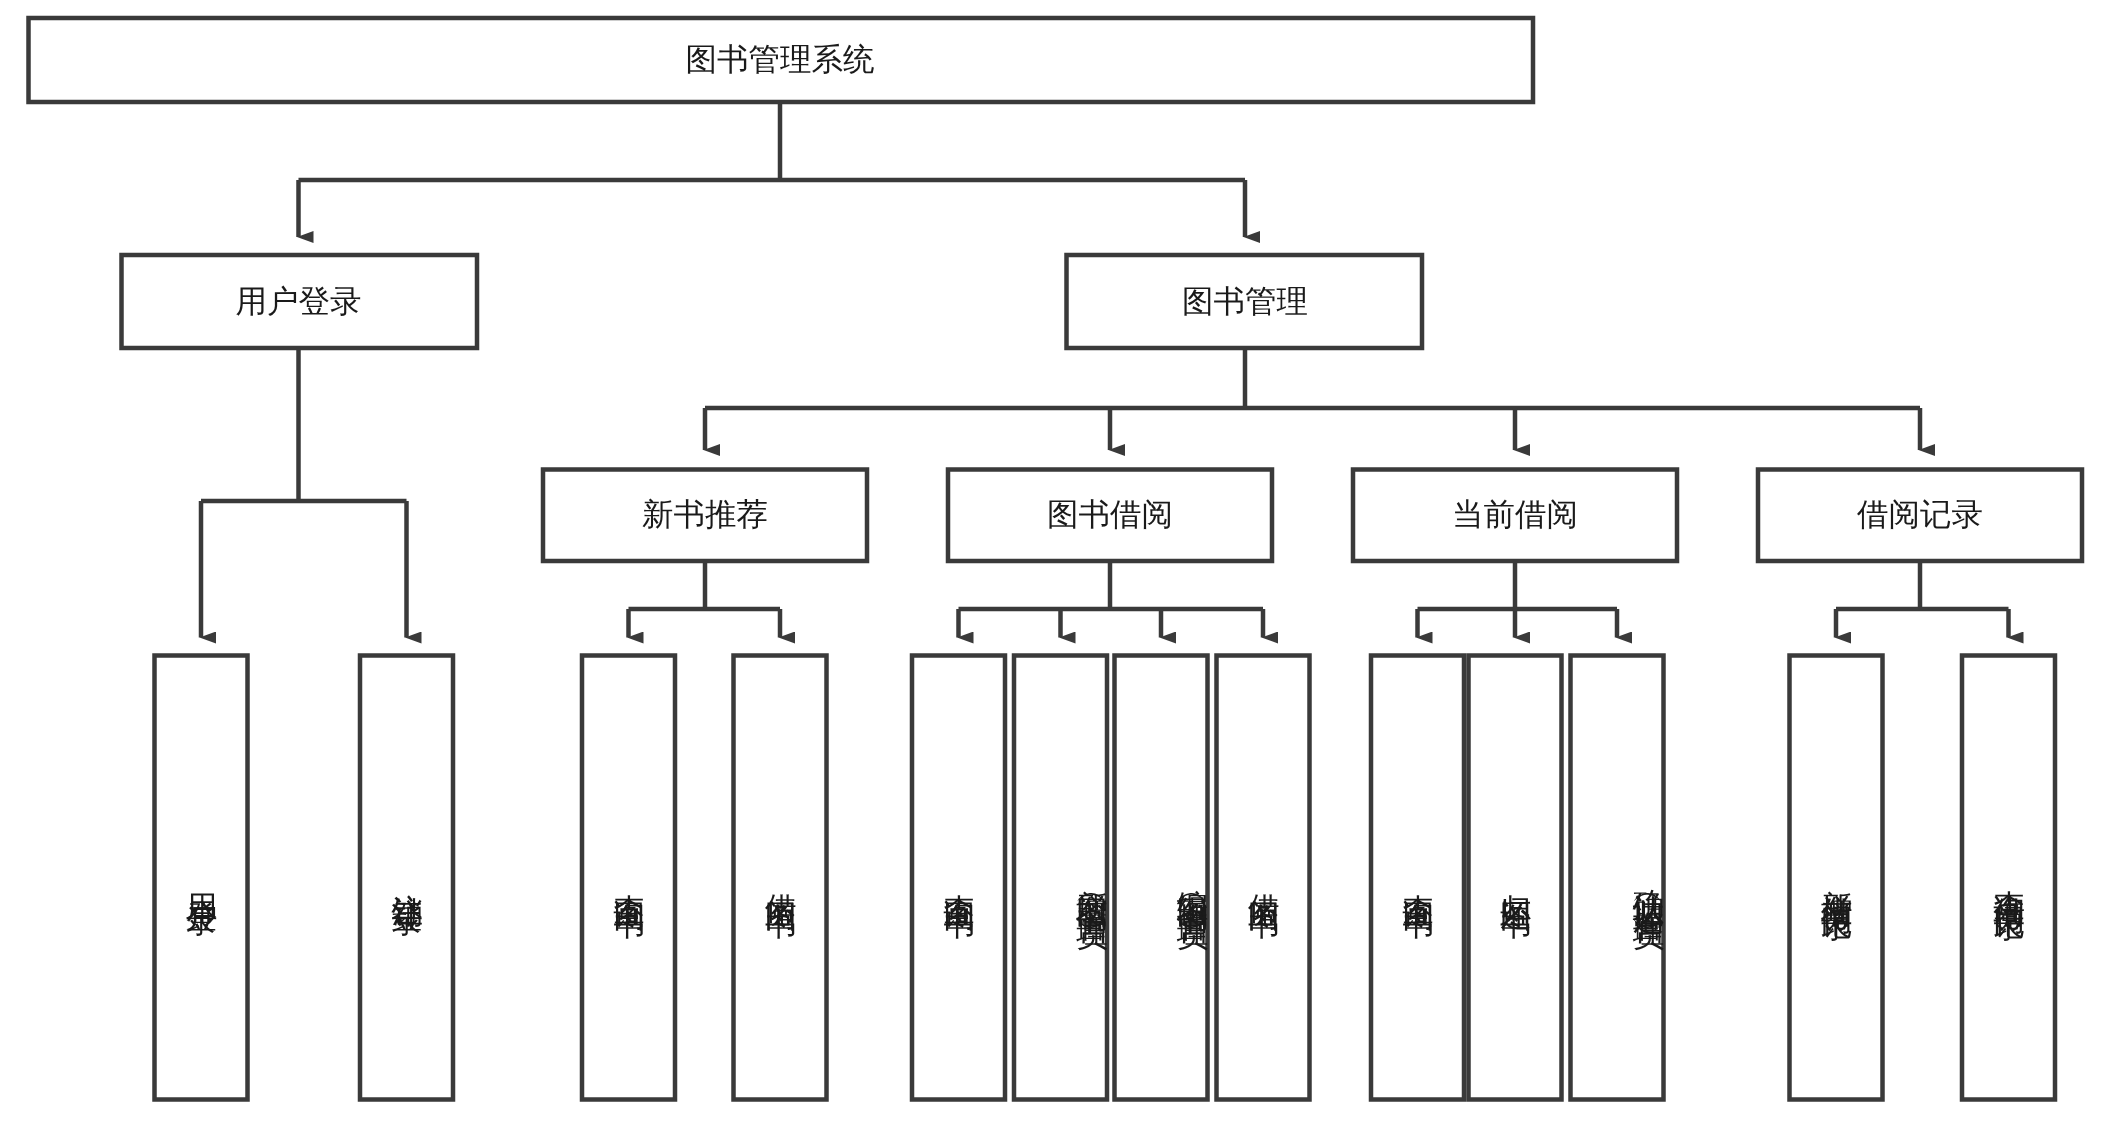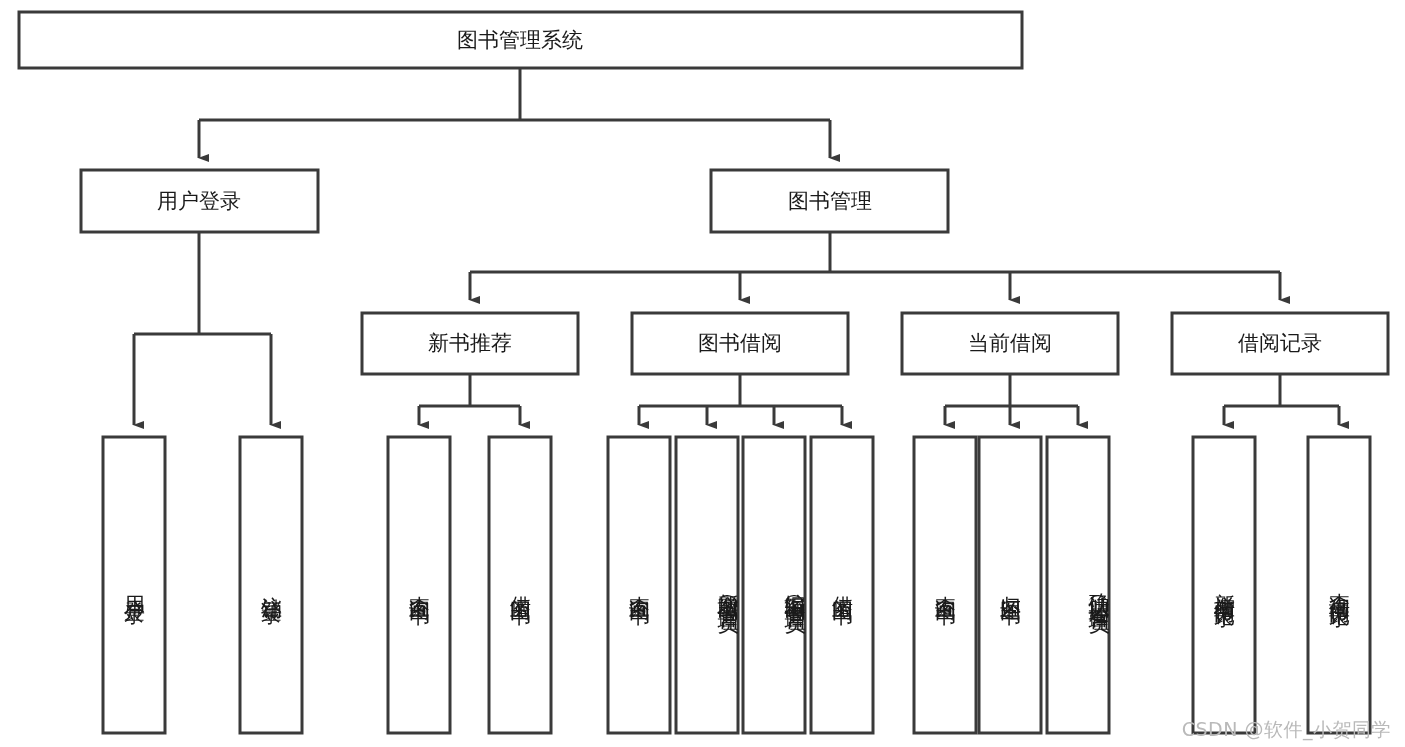--- a/index.html
+++ b/index.html
@@ -203,15 +203,14 @@
   <div class="leaf-label" style="left:743px; top:437px; width:62px; height:296px; align-items:flex-start; padding-top:8px; box-sizing:border-box;">编辑图书（管理员）</div>
   <div class="leaf-label" style="left:811px; top:437px; width:62px; height:296px;">借阅图书</div>
 
   <div class="leaf-label" style="left:914px; top:437px; width:62px; height:296px;">查询图书</div>
   <div class="leaf-label" style="left:979px; top:437px; width:62px; height:296px;">归还图书</div>
   <div class="leaf-label" style="left:1047px; top:437px; width:62px; height:296px; align-items:flex-start; padding-top:8px; box-sizing:border-box;">确认归还（管理员）</div>
 
   <div class="leaf-label" style="left:1193px; top:437px; width:62px; height:296px;">新增借阅记录</div>
   <div class="leaf-label" style="left:1308px; top:437px; width:62px; height:296px;">查询借阅记录</div>
 
-  <div class="watermark">CSDN @软件_小贺同学</div>
 
 </div>
 
 </body></html>

